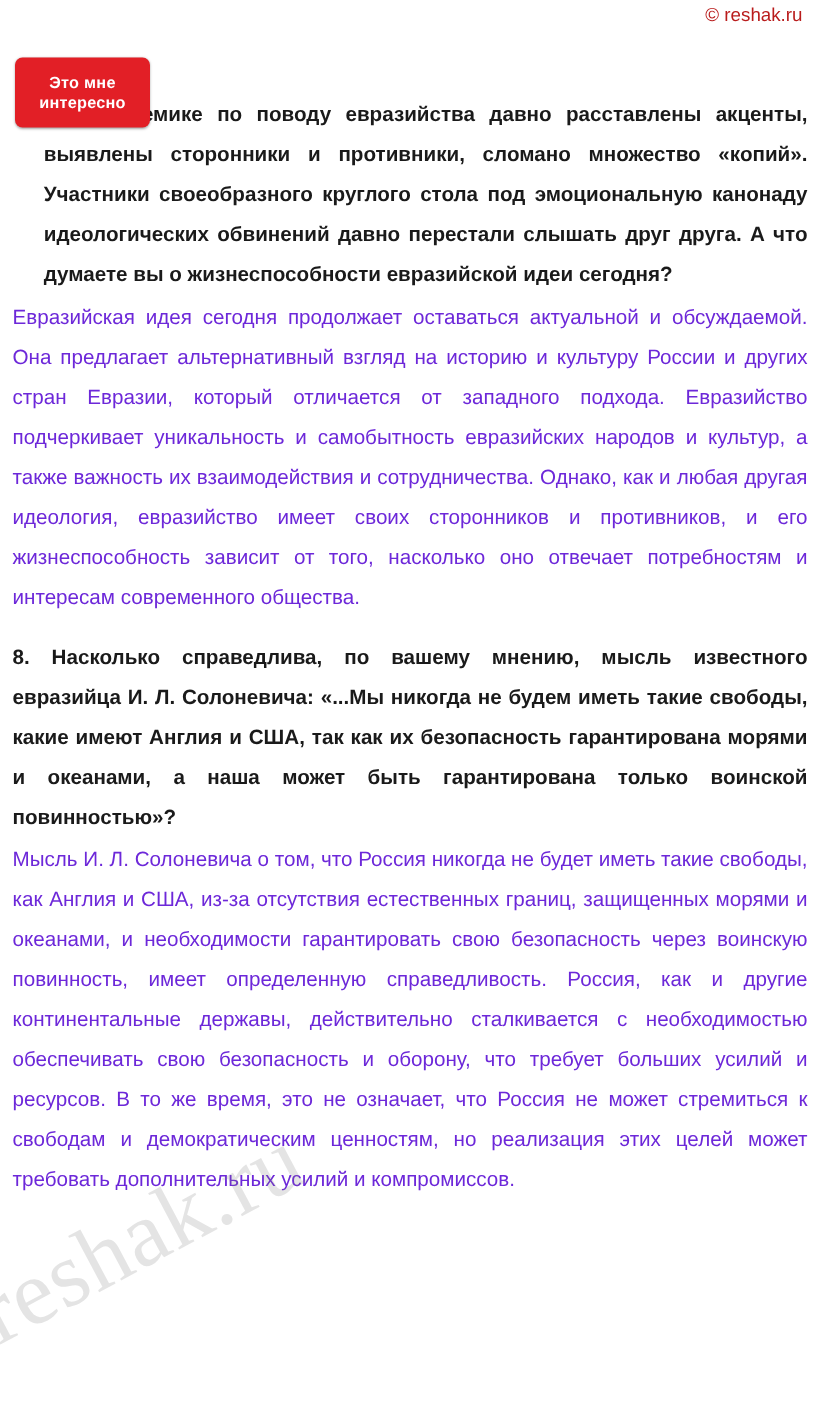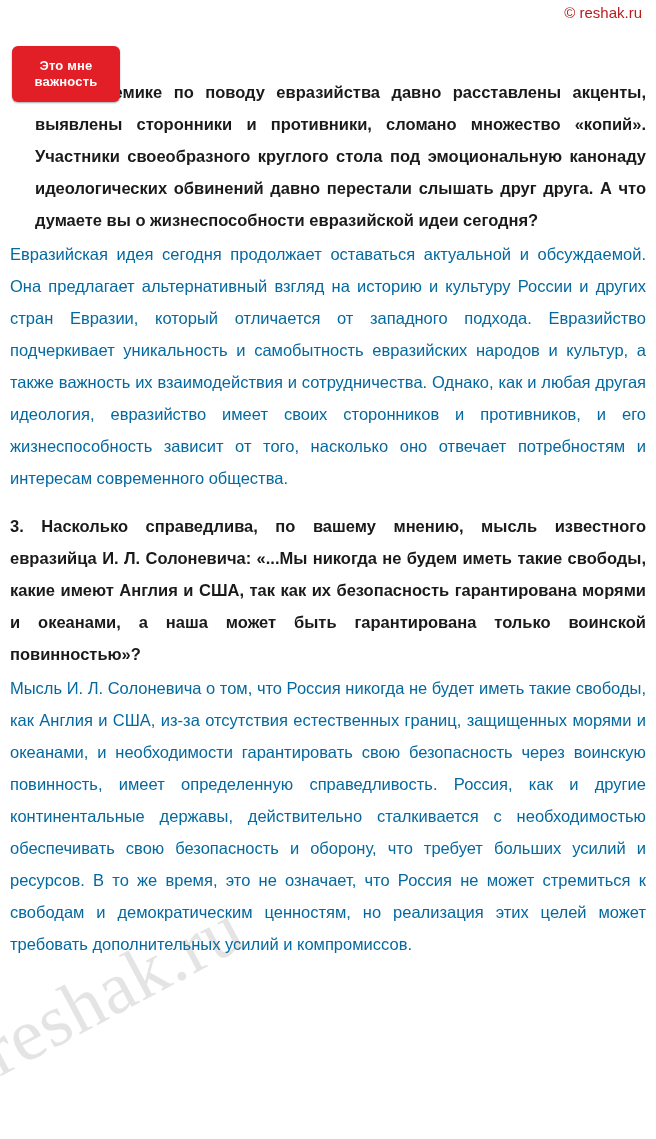--- a/index.html
+++ b/index.html
@@ -77,21 +77,21 @@
   }
 
   p.question {
     font-weight: bold;
     margin-top: 16px;
     margin-bottom: 2px;
   }
 
   p.answer {
     font-weight: normal;
-    color: #0369a1;
+    color: #6d28d9;
   }
 
   p.question:first-child {
     margin-top: 14px;
     margin-left: 25px;
   }
 
   
   .watermark {
     position: absolute;
@@ -108,27 +108,27 @@
   }
 </style>
 </head>
 <body>
 
 <div class="page">
 
   <div class="header">
     <div class="badge">
       <span class="badge-line">Это мне</span>
-      <span class="badge-line">важность</span>
+      <span class="badge-line">интересно</span>
     </div>
     <div class="site-credit">© reshak.ru</div>
   </div>
 
   <div class="content">
     <p class="question">3. В полемике по поводу евразийства давно расставлены акценты, выявлены сторонники и противники, сломано множество «копий». Участники своеобразного круглого стола под эмоциональную канонаду идеологических обвинений давно перестали слышать друг друга. А что думаете вы о жизнеспособности евразийской идеи сегодня?</p>
     <p class="answer">Евразийская идея сегодня продолжает оставаться актуальной и обсуждаемой. Она предлагает альтернативный взгляд на историю и культуру России и других стран Евразии, который отличается от западного подхода. Евразийство подчеркивает уникальность и самобытность евразийских народов и культур, а также важность их взаимодействия и сотрудничества. Однако, как и любая другая идеология, евразийство имеет своих сторонников и противников, и его жизнеспособность зависит от того, насколько оно отвечает потребностям и интересам современного общества.</p>
-    <p class="question">3. Насколько справедлива, по вашему мнению, мысль известного евразийца И. Л. Солоневича: «...Мы никогда не будем иметь такие свободы, какие имеют Англия и США, так как их безопасность гарантирована морями и океанами, а наша может быть гарантирована только воинской повинностью»?</p>
+    <p class="question">8. Насколько справедлива, по вашему мнению, мысль известного евразийца И. Л. Солоневича: «...Мы никогда не будем иметь такие свободы, какие имеют Англия и США, так как их безопасность гарантирована морями и океанами, а наша может быть гарантирована только воинской повинностью»?</p>
     <p class="answer">Мысль И. Л. Солоневича о том, что Россия никогда не будет иметь такие свободы, как Англия и США, из-за отсутствия естественных границ, защищенных морями и океанами, и необходимости гарантировать свою безопасность через воинскую повинность, имеет определенную справедливость. Россия, как и другие континентальные державы, действительно сталкивается с необходимостью обеспечивать свою безопасность и оборону, что требует больших усилий и ресурсов. В то же время, это не означает, что Россия не может стремиться к свободам и демократическим ценностям, но реализация этих целей может требовать дополнительных усилий и компромиссов.</p>
   </div>
 
   <div class="watermark">reshak.ru</div>
 
 </div>
 
 </body></html>

